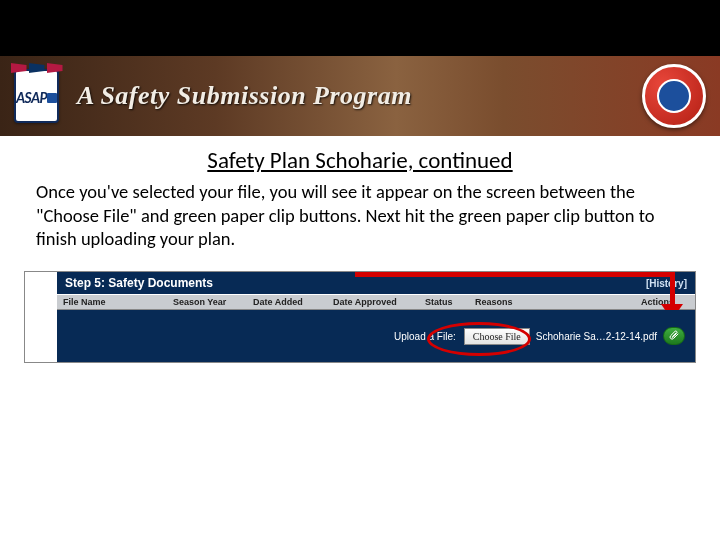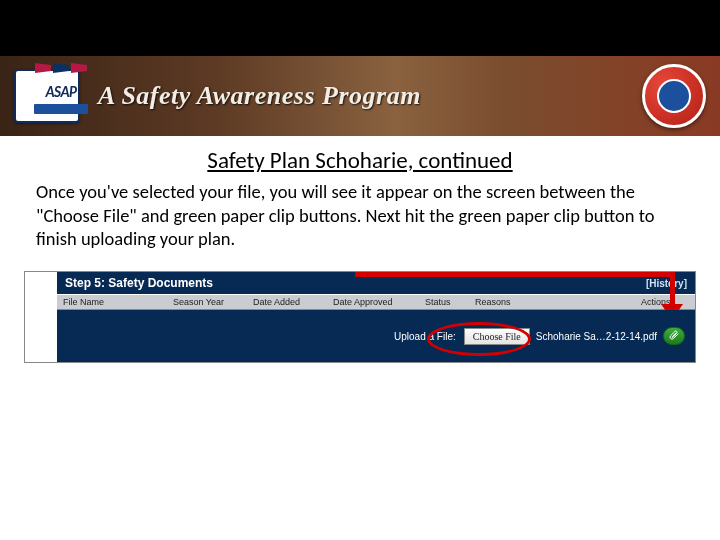--- a/index.html
+++ b/index.html
@@ -19,32 +19,31 @@
   .top-black { height: 56px; background: #000; }
   .banner {
     height: 80px;
     background: linear-gradient(90deg, #3a2416 0%, #5d3a24 30%, #8a6240 55%, #7a4d2e 70%, #8a3a24 100%);
     display: flex;
     align-items: center;
     position: relative;
     padding: 0 14px;
   }
   .asap-badge {
-    width: 66px;
+    width: 45px;
     height: 54px;
     background: #fff;
     border: 2px solid #102a5a;
     border-radius: 4px;
     position: relative;
     display: flex;
-    flex-direction: column;
+    flex-direction: row;
     align-items: center;
     justify-content: center;
     box-shadow: 0 1px 3px rgba(0,0,0,0.4);
-    padding-left: 28px;
   }
   .asap-badge .flags {
     position: absolute;
     top: -8px;
     display: flex;
     gap: 2px;
   }
   .asap-badge .flags span {
     width: 16px; height: 10px; background: #b31942; display: block;
     clip-path: polygon(0 0, 100% 20%, 100% 80%, 0 100%);
@@ -156,21 +155,21 @@
   }
   .step-head .history {
     font-size: 10px;
     font-weight: 700;
     color: #cfe0f2;
   }
   .tbl-head {
     background: #c9ccd0;
     display: flex;
     font-size: 9px;
-    font-weight: 400;
+    font-weight: 700;
     color: #222;
     border-top: 1px solid #fff;
     border-bottom: 1px solid #888;
   }
   .tbl-head div { padding: 2px 6px; white-space: nowrap; }
   .col-fn { width: 110px; }
   .col-sy { width: 80px; }
   .col-da { width: 80px; }
   .col-dap { width: 92px; }
   .col-st { width: 50px; }
@@ -234,21 +233,21 @@
   <div class="banner">
     <div class="asap-badge">
       <div class="flags">
           <span></span>
           <span></span>
           <span></span>
         </div>
       <div class="asap-text">ASAP</div>
       <div class="sub-bar"></div>
     </div>
-    <div class="banner-text">A Safety Awareness Program</div>
+    <div class="banner-text">A Safety Submission Program</div>
     <div class="ll-badge"></div>
   </div>
 
   <div class="content">
     <div class="title">Safety Plan Schoharie, continued</div>
     <p class="instr">Once you've selected your file, you will see it appear on the screen between the "Choose File" and green paper clip buttons. Next hit the green paper clip button to finish uploading your plan.</p>
   </div>
 
   <div class="arrow-line">
     <div class="horiz"></div>

